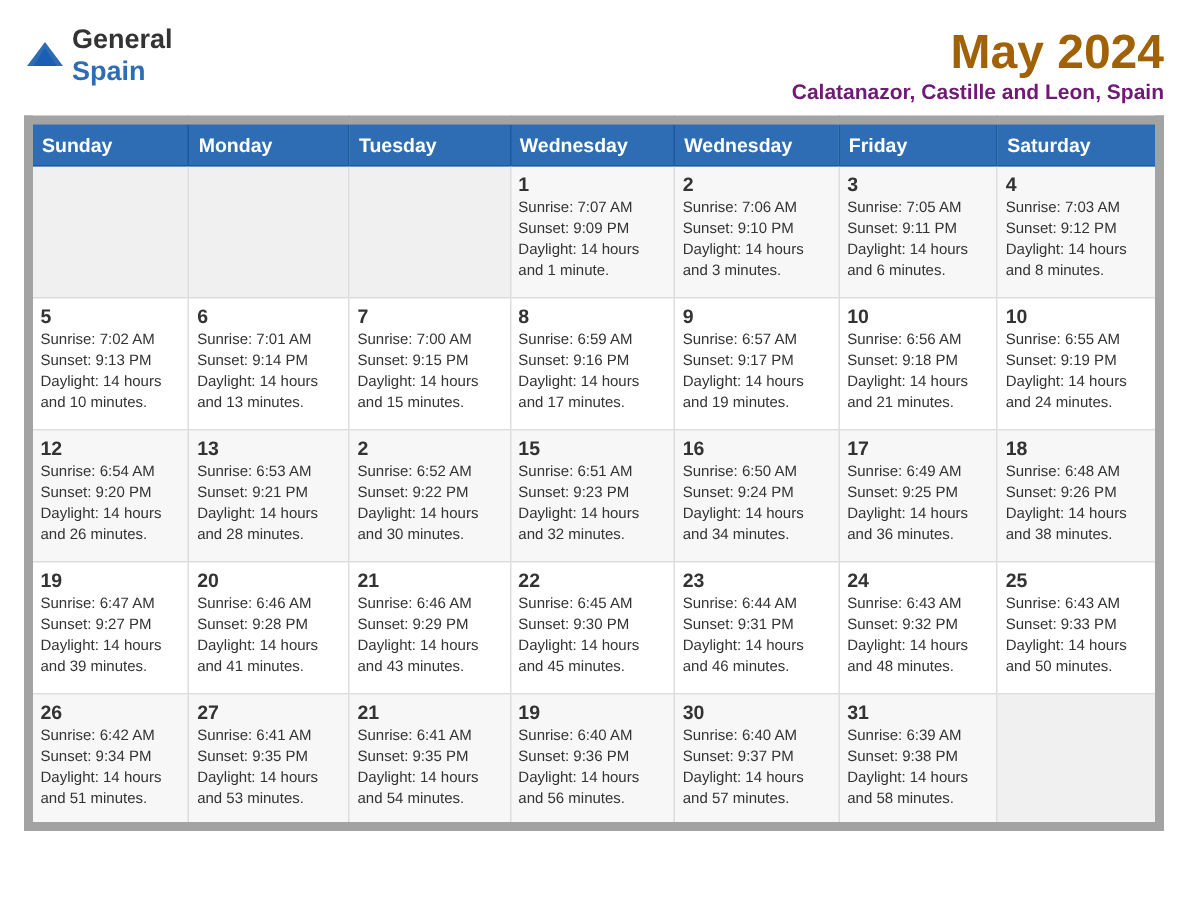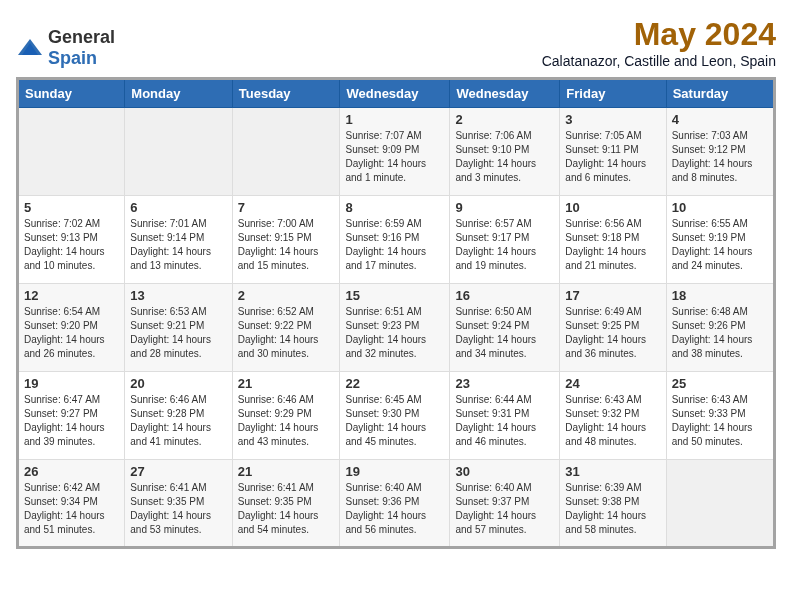--- a/index.html
+++ b/index.html
@@ -6,21 +6,21 @@
     body {
       font-family: Arial, sans-serif;
       background: #fff;
       width: 792px;
       min-height: 612px;
       padding: 16px;
     }
     .header-area {
       display: flex;
       justify-content: space-between;
-      align-items: flex-end;
+      align-items: flex-start;
       margin-bottom: 8px;
     }
     .logo {
       display: flex;
       align-items: center;
       gap: 4px;
     }
     .logo-icon {
       width: 28px;
       height: 22px;
@@ -28,27 +28,27 @@
     .title-area {
       text-align: right;
     }
     .month-title {
       font-size: 32px;
       font-weight: bold;
       color: #a16207;
     }
     .location-title {
       font-size: 14px;
-      color: #0f172a;
-      font-weight: normal;
+      color: #701a75;
+      font-weight: bold;
     }
     .calendar-table {
       width: 100%;
       border-collapse: collapse;
-      border: 3px solid #a3a3a3;
+      border: 6px solid #a3a3a3;
     }
     .calendar-table th {
       background-color: #2e6db4;
       color: #fff;
       text-align: left;
       padding: 6px 6px;
       font-size: 13px;
       font-weight: bold;
       border: 1px solid #1a5a9e;
     }

